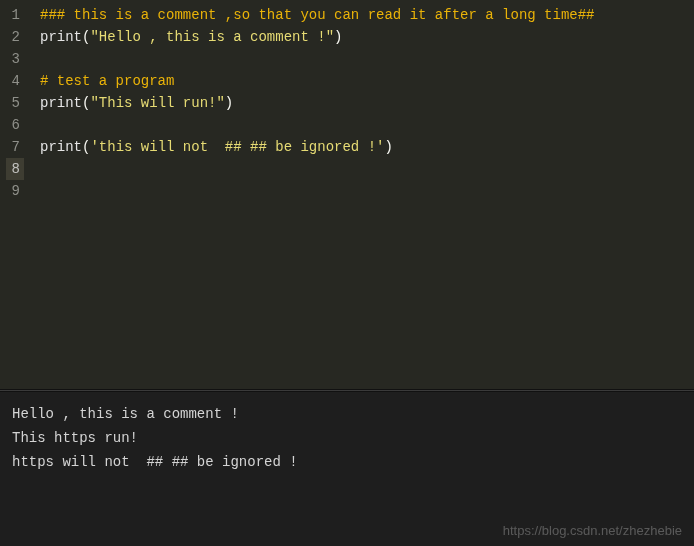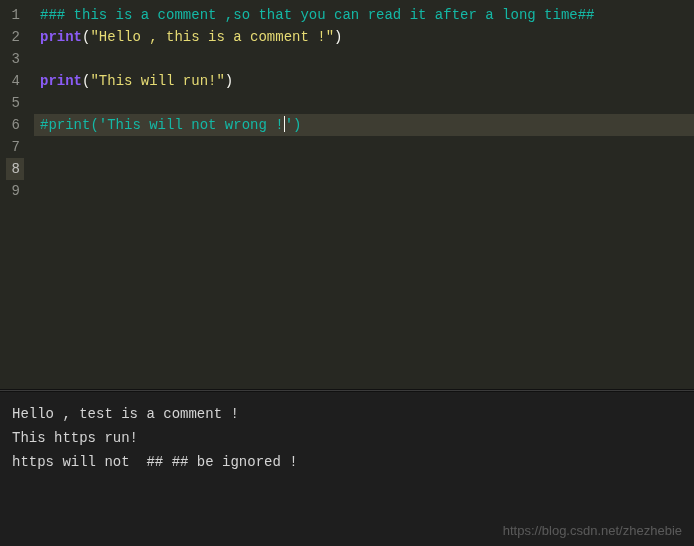--- a/index.html
+++ b/index.html
@@ -47,22 +47,22 @@
     }
     .line {
       height: 22px;
       line-height: 22px;
       padding-left: 6px;
       white-space: pre;
     }
     .line.active {
       background: #3e3d32;
     }
-    .tok-comment { color: #14b8a6; }
-    .tok-func { color: #8b5cf6; font-weight: bold; }
+    .tok-comment { color: #eab308; }
+    .tok-func { color: #e5e5e5; }
     .tok-punc { color: #f8f8f2; }
     .tok-string { color: #e6db74; }
     .cursor {
       display: inline-block;
       width: 1px;
       height: 16px;
       background: #f8f8f2;
       vertical-align: middle;
       margin-bottom: 2px;
     }
@@ -107,29 +107,30 @@
       <div class="ln">5</div>
       <div class="ln">6</div>
       <div class="ln">7</div>
       <div class="ln active">8</div>
       <div class="ln">9</div>
     </div>
   <div class="code-area" id="code">
       <div class="line"><span class="tok-comment">### this is a comment ,so that you can read it after a long time##</span></div>
       <div class="line"><span class="tok-func">print</span><span class="tok-punc">(</span><span class="tok-string">"Hello , this is a comment !"</span><span class="tok-punc">)</span></div>
       <div class="line"></div>
+      <div class="line"><span class="tok-comment"># test a program</span></div>
       <div class="line"><span class="tok-func">print</span><span class="tok-punc">(</span><span class="tok-string">"This will run!"</span><span class="tok-punc">)</span></div>
       <div class="line"></div>
-      <div class="line active"><span class="tok-comment">#print('This will not wrong !</span><span class="cursor"></span><span class="tok-comment">')</span></div>
+      <div class="line"><span class="tok-func">print</span><span class="tok-punc">(</span><span class="tok-string">'this will not  ## ## be ignored !'</span><span class="tok-punc">)</span></div>
       <div class="line"></div>
     </div>
 </div>
 
 <div class="separator"></div>
 
 <div class="output-pane">
   <div id="output-lines">
-      <div class="out-line">Hello , test is a comment !</div>
+      <div class="out-line">Hello , this is a comment !</div>
       <div class="out-line">This https run!</div>
       <div class="out-line">https will not  ## ## be ignored !</div>
     </div>
   <div class="watermark">https://blog.csdn.net/zhezhebie</div>
 </div>
 
 </body></html>

